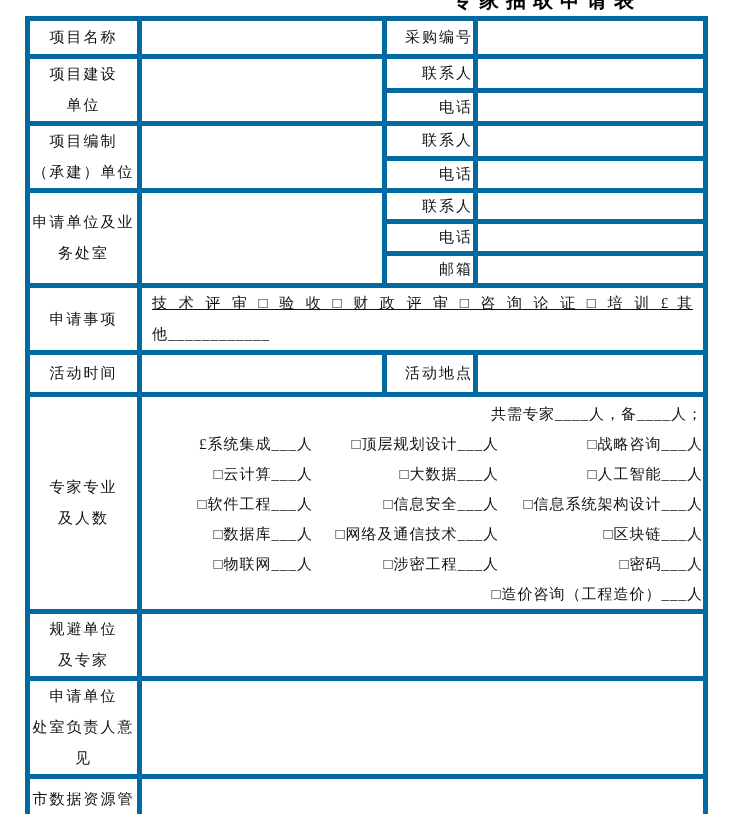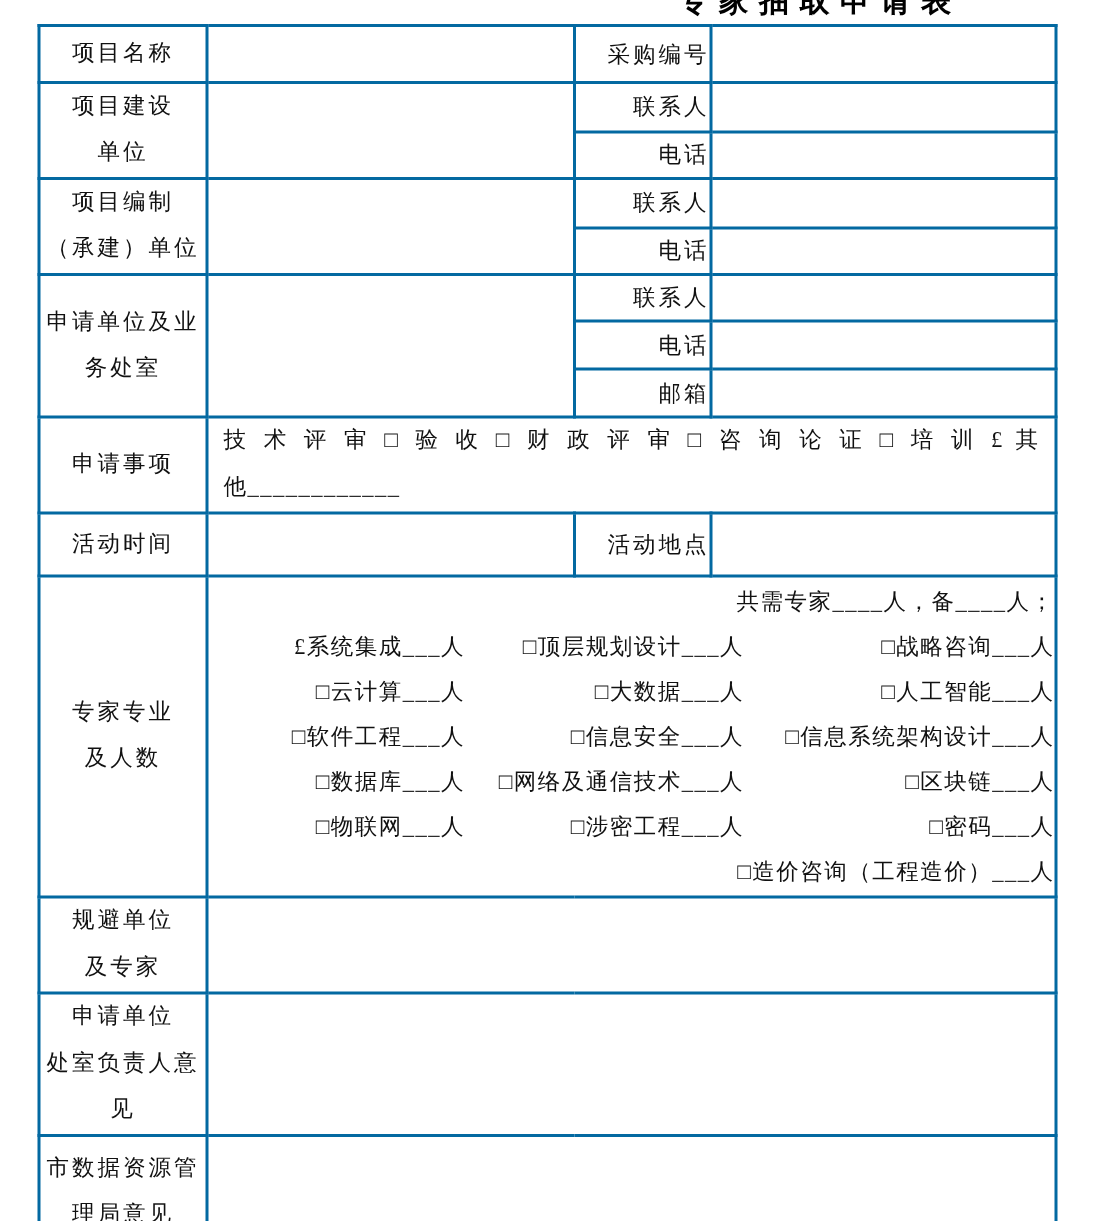--- a/index.html
+++ b/index.html
@@ -10,34 +10,34 @@
   .doc-title{
     position:absolute;top:-13px;left:452px;
     font-size:20px;font-weight:bold;letter-spacing:7px;white-space:nowrap;color:#000;
   }
 
   table.form{
     position:absolute;left:25px;top:16px;
     border-collapse:collapse;table-layout:fixed;width:678px;
   }
   table.form td{
-    border:2px solid #0369a1;padding:0;font-size:15px;vertical-align:middle;
+    border:5px solid #0369a1;padding:0;font-size:15px;vertical-align:middle;
     letter-spacing:2px;overflow:hidden;
   }
   col.cA{width:112px;} col.cB{width:245px;} col.cC{width:91px;} col.cD{width:230px;}
 
   tr.h38{height:38px;} tr.h32{height:32px;} tr.h31{height:31px;} tr.h29{height:29px;}
   tr.h62{height:62px;} tr.h42{height:42px;} tr.h213{height:213px;} tr.h89{height:89px;} tr.h74{height:74px;}
 
   td.labelA{text-align:center;white-space:pre-line;line-height:31px;}
   td.labelC{text-align:right;padding-left:7px;}
   td.blank{background:#fff;}
 
   td.mattersCell{vertical-align:top;}
-  .mattersL1{line-height:31px;padding:0 10px;text-align:justify;text-align-last:justify;white-space:nowrap;letter-spacing:1px;}
+  .mattersL1{line-height:31px;padding:0 10px;text-align:justify;text-align-last:justify;white-space:nowrap;letter-spacing:1px;text-decoration:underline;}
   .mattersL2{line-height:31px;padding:0 10px;letter-spacing:1px;}
 
   td.expertsCell{vertical-align:top;}
   .expLine{line-height:30px;padding-left:8px;white-space:nowrap;letter-spacing:1px;text-align:right;}
   .expLine:first-child{padding-top:2px;}
   .expCols{display:flex;}
   .expC1{display:inline-block;width:163px;flex:0 0 163px;}
   .expC2{display:inline-block;width:186px;flex:0 0 186px;}
   .expC3{display:inline-block;flex:1 1 auto;margin-left:12px;}
 

